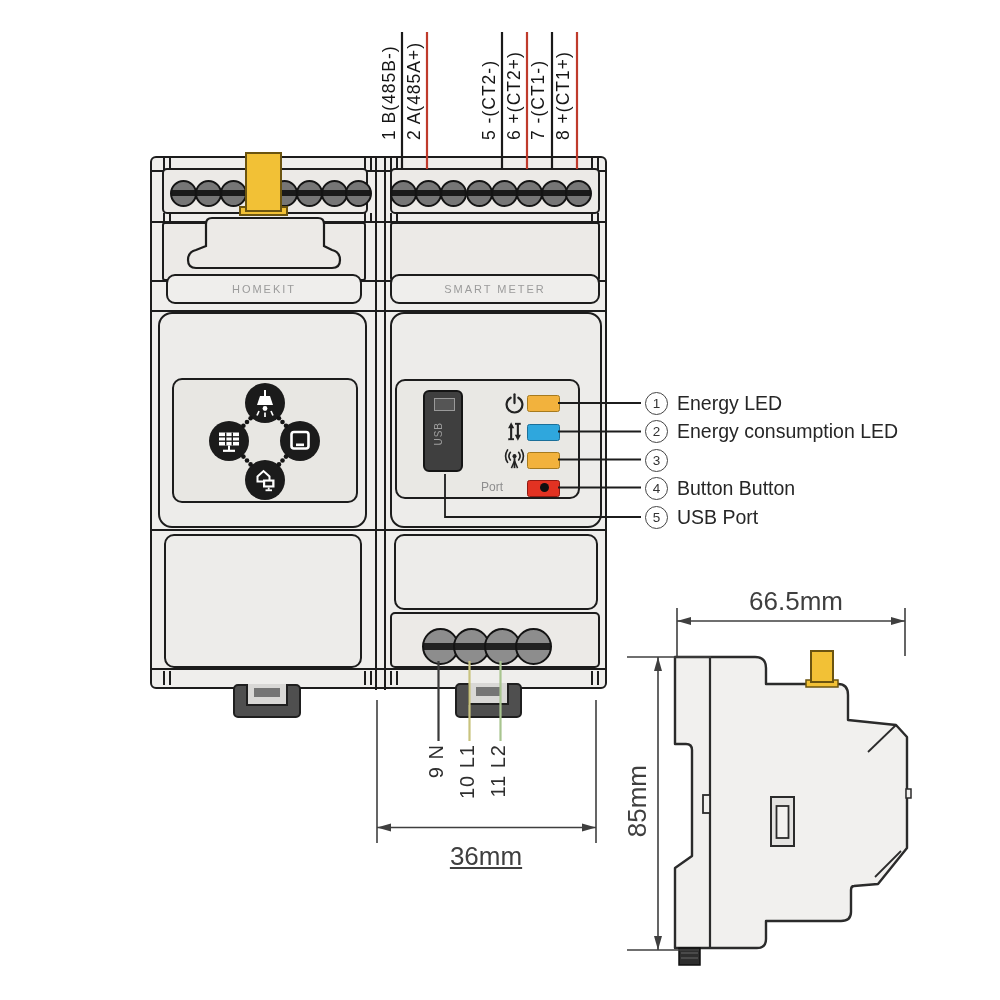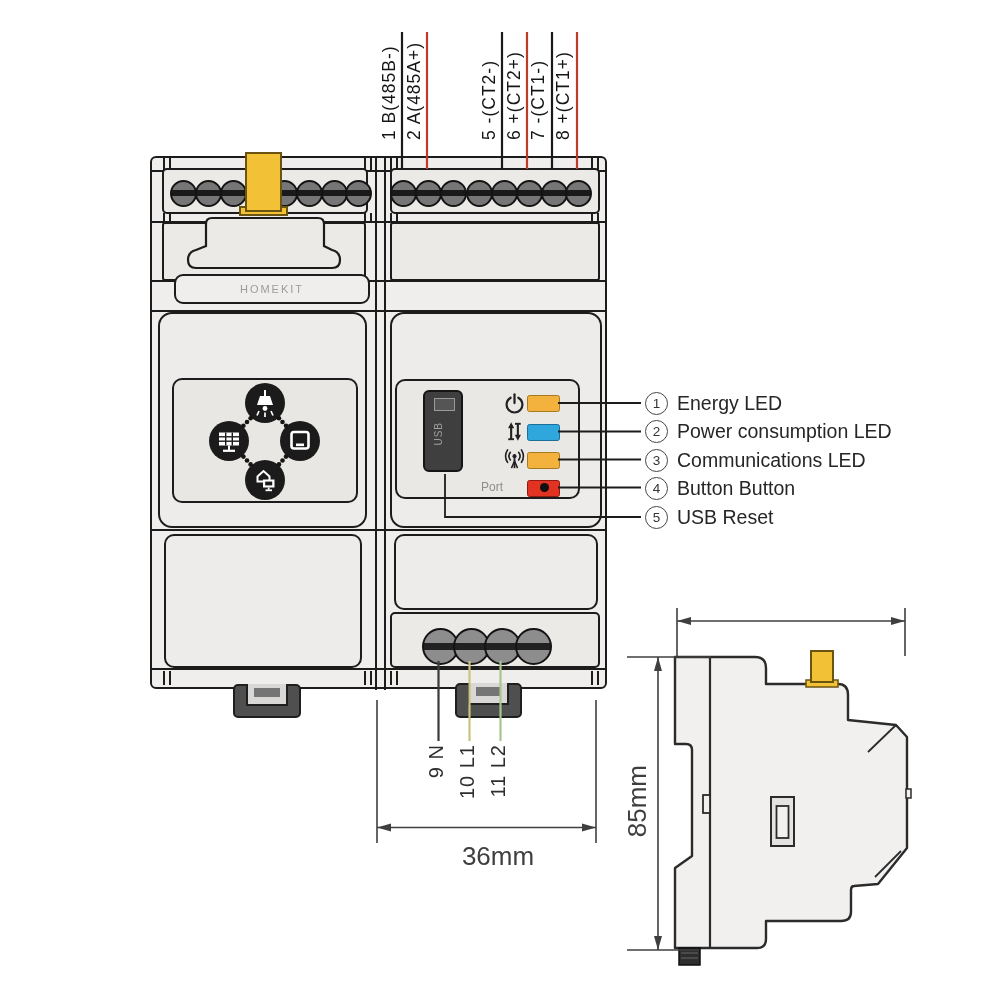--- a/index.html
+++ b/index.html
@@ -112,22 +112,25 @@
 
   <div class="abs antenna-flange" style="left:239px;top:206px;width:45px;height:6px;"></div>
   <div class="abs antenna-body" style="left:245px;top:152px;width:33px;height:56px;"></div>
 
   <div class="abs plate" style="left:162px;top:222px;width:200px;height:55px;border-radius:3px;"></div>
   <div class="abs plate" style="left:390px;top:222px;width:206px;height:55px;border-radius:3px;"></div>
   <svg class="decor" style="left:180px;top:212px;" width="170" height="62" viewBox="0 0 170 62">
     <path d="M26,12 Q26,6 32,6 L138,6 Q144,6 144,12 L144,34 L152,38 Q160,40 160,48 Q160,56 152,56 L16,56 Q8,56 8,48 Q8,40 16,38 L26,34 Z" fill="#eceae7" stroke="#1c1c1c" stroke-width="2.2"></path>
   </svg>
 
-  <div class="abs label-strip" style="left:174px;top:274px;width:192px;height:26px;">
+  <div class="abs label-strip" style="left:166px;top:274px;width:192px;height:26px;">
     <span>HOMEKIT</span>
+  </div>
+  <div class="abs label-strip" style="left:390px;top:274px;width:206px;height:26px;">
+    <span>SMART METER</span>
   </div>
 
   <div class="abs panel" style="left:158px;top:312px;width:205px;height:212px;"></div>
   <div class="abs panel" style="left:390px;top:312px;width:208px;height:212px;"></div>
 
   <div class="abs subpanel" style="left:172px;top:378px;width:182px;height:121px;"></div>
   <div class="icon-circle" style="left:245px;top:383px;">
     <svg width="40" height="40" viewBox="0 0 40 40">
       <line x1="20" y1="7" x2="20" y2="13" stroke="#fff" stroke-width="2"></line>
       <path d="M15,13 H25 L28,22 H12 Z" fill="#fff"></path>
@@ -235,36 +238,36 @@
   <div class="abs vtext b-label" style="left:425px;top:744px;">9 N</div>
   <div class="abs vtext b-label" style="left:456px;top:744px;">10 L1</div>
   <div class="abs vtext b-label" style="left:487px;top:744px;">11 L2</div>
 
   <div class="abs callout-row" style="left:645px;top:390px;">
     <span class="co-circle">1</span>
     <span class="co-text">Energy LED</span>
   </div>
   <div class="abs callout-row" style="left:645px;top:418px;">
     <span class="co-circle">2</span>
-    <span class="co-text">Power consumption LED</span>
+    <span class="co-text">Energy consumption LED</span>
   </div>
   <div class="abs callout-row" style="left:645px;top:447px;">
     <span class="co-circle">3</span>
-    <span class="co-text">Communications LED</span>
   </div>
   <div class="abs callout-row" style="left:645px;top:475px;">
     <span class="co-circle">4</span>
     <span class="co-text">Button Button</span>
   </div>
   <div class="abs callout-row" style="left:645px;top:504px;">
     <span class="co-circle">5</span>
-    <span class="co-text">USB Reset</span>
-  </div>
-
-  <div class="abs dim-text" style="left:438px;top:841px;width:120px;">36mm</div>
+    <span class="co-text">USB Port</span>
+  </div>
+
+  <div class="abs dim-text" style="left:426px;top:841px;width:120px;text-decoration:underline;">36mm</div>
+  <div class="abs dim-text" style="left:716px;top:586px;width:160px;">66.5mm</div>
   <div class="abs vtext dim-text" style="left:622px;top:765px;width:30px;">85mm</div>
 
   <svg class="overlay" width="1000" height="1000" viewBox="0 0 1000 1000">
 
     <line x1="402" y1="32" x2="402" y2="169" stroke="#1a1a1a" stroke-width="2.2"></line>
     <line x1="427" y1="32" x2="427" y2="169" stroke="#bf3a2b" stroke-width="2.2"></line>
     <line x1="502" y1="32" x2="502" y2="169" stroke="#1a1a1a" stroke-width="2.2"></line>
     <line x1="527" y1="32" x2="527" y2="169" stroke="#bf3a2b" stroke-width="2.2"></line>
     <line x1="552" y1="32" x2="552" y2="169" stroke="#1a1a1a" stroke-width="2.2"></line>
     <line x1="577" y1="32" x2="577" y2="169" stroke="#bf3a2b" stroke-width="2.2"></line>

